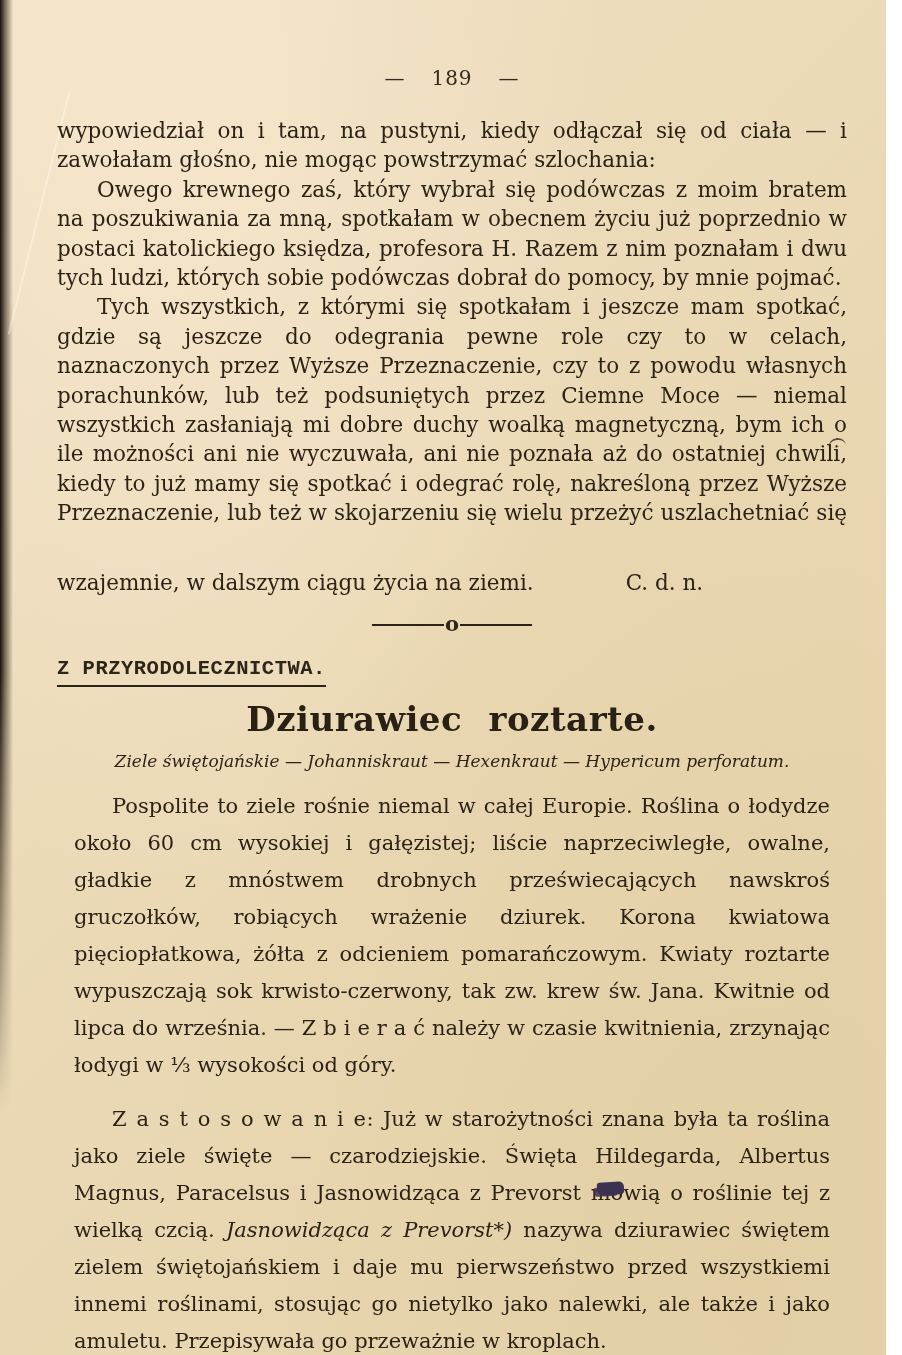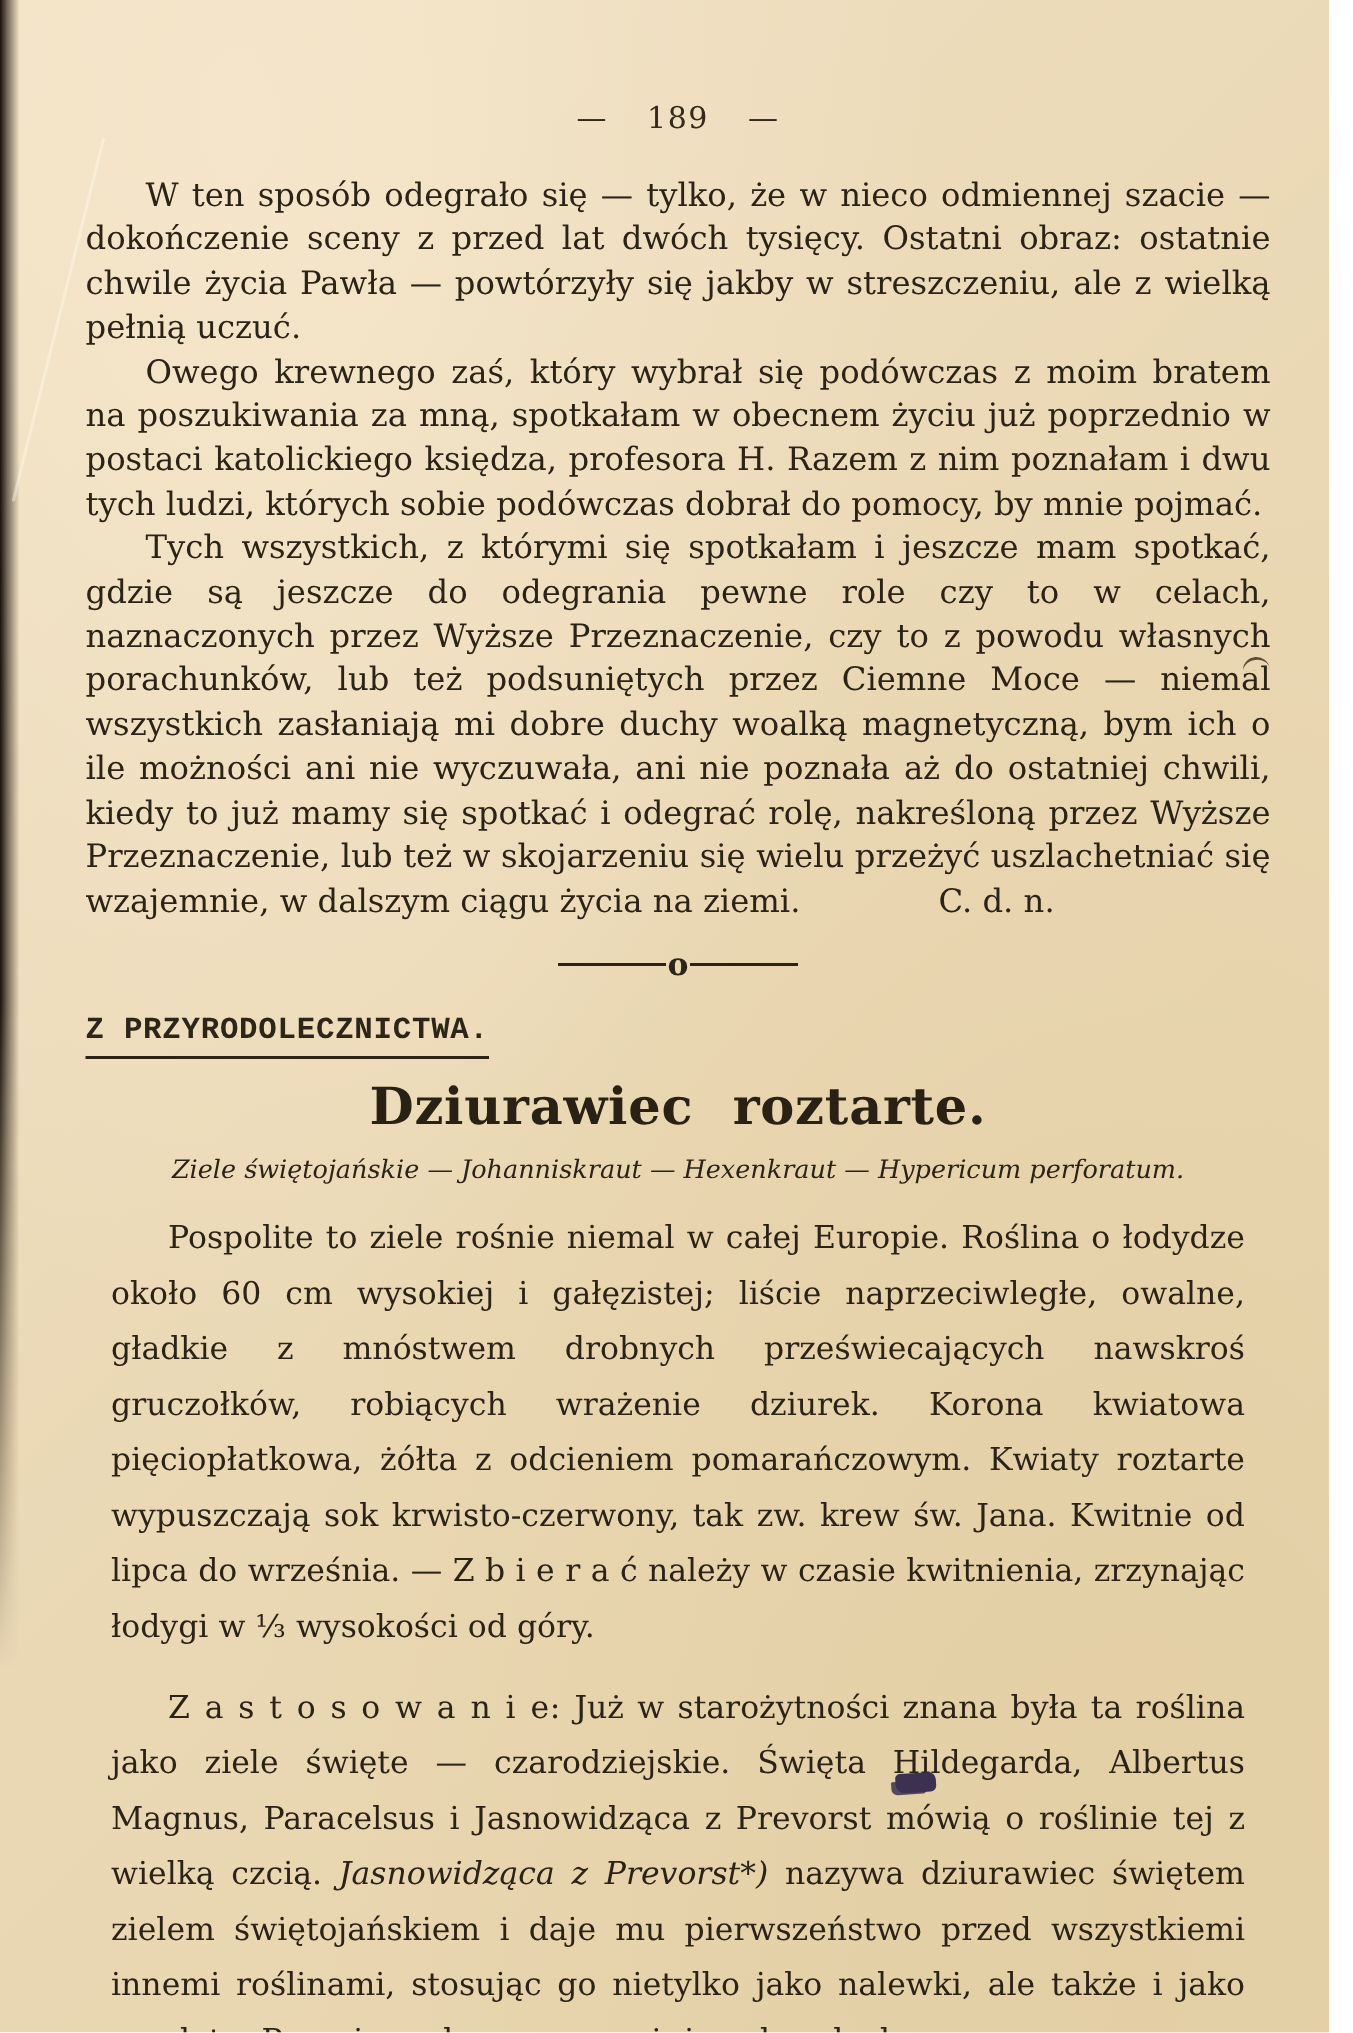--- a/index.html
+++ b/index.html
@@ -47,20 +47,21 @@
     font-size: 21.5px;
     line-height: 29.4px;
     text-align: justify;
     color: #2c2317;
   }
   .body-copy p.indent { text-indent: 40px; }
   .ending {
     display: inline-block;
     margin-left: 52px;
     white-space: nowrap;
+    margin-top: 40px;
   }
   .divider {
     margin: 17px auto 0 auto;
     display: flex; align-items: center; justify-content: center;
     width: 160px;
   }
   .divider .rule { flex: 1; border-top: 2.2px solid #2c2317; }
   .divider .o {
     font-size: 21px; font-weight: bold; line-height: 1;
     margin: 0 1px; transform: translateY(-1px);
@@ -139,21 +140,21 @@
   <div class="edge-shadow"></div>
   <div class="crease"></div>
 
   <div class="content">
 
     <div class="page-header">
       <span class="dash">—</span><span>189</span><span class="dash">—</span>
     </div>
 
     <div class="body-copy">
-      <p class="indent">W ten sposób odegrało się — tylko, że w nieco odmiennej szacie — dokończenie sceny z przed lat dwóch tysięcy. Ostatni obraz: ostatnie chwile życia Pawła — powtórzyły się jakby w streszczeniu, ale z wielką pełnią uczuć.</p>
+      <p>wypowiedział on i tam, na pustyni, kiedy odłączał się od ciała — i zawołałam głośno, nie mogąc powstrzymać szlochania:</p>
       <p class="indent">Owego krewnego zaś, który wybrał się podówczas z moim bratem na poszukiwania za mną, spotkałam w obecnem życiu już poprzednio w postaci katolickiego księdza, profesora H. Razem z nim poznałam i dwu tych ludzi, których sobie podówczas dobrał do pomocy, by mnie pojmać.</p>
       <p class="indent"><span>Tych wszystkich, z którymi się spotkałam i jeszcze mam spotkać, gdzie są jeszcze do odegrania pewne role czy to w celach, naznaczonych przez Wyższe Przeznaczenie, czy to z powodu własnych porachunków, lub też podsuniętych przez Ciemne Moce — niemal wszystkich zasłaniają mi dobre duchy woalką magnetyczną, bym ich o ile możności ani nie wyczuwała, ani nie poznała aż do ostatniej chwili, kiedy to już mamy się spotkać i odegrać rolę, nakreśloną przez Wyższe Przeznaczenie, lub też w skojarzeniu się wielu przeżyć uszlachetniać się wzajemnie, w dalszym ciągu życia na ziemi.</span><span class="ending">C. d. n.</span></p>
     </div>
 
     <div class="divider">
       <span class="rule"></span>
       <span class="o">o</span>
       <span class="rule"></span>
     </div>
 

